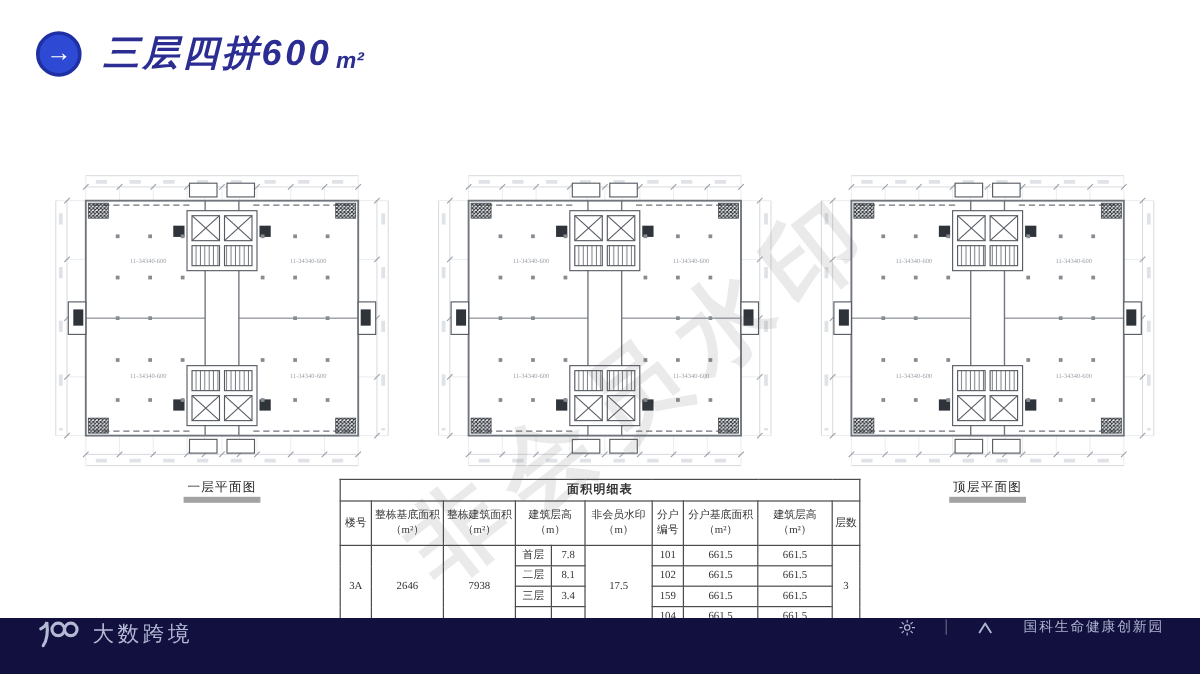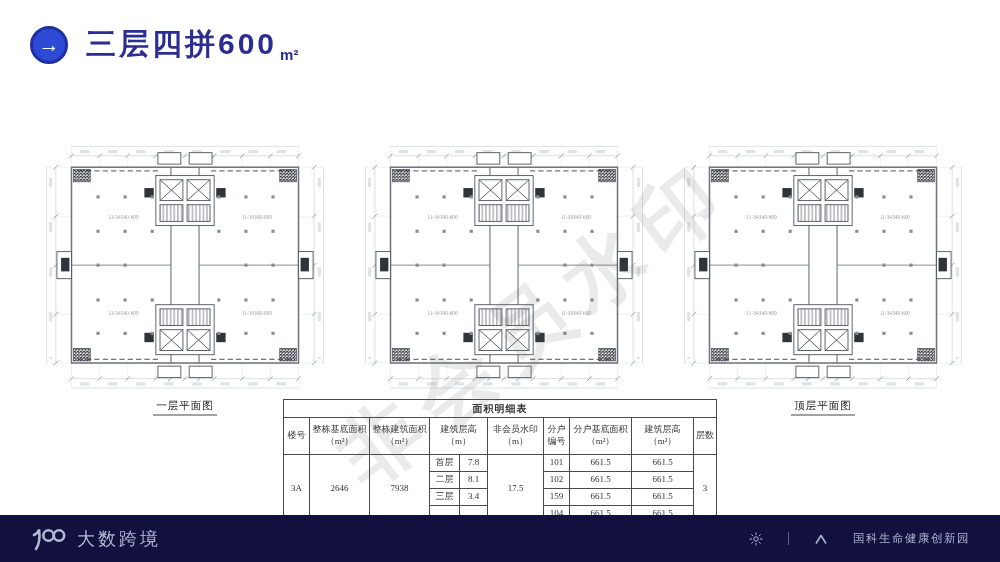--- a/index.html
+++ b/index.html
@@ -4,49 +4,49 @@
 <style>
   html,body{margin:0;padding:0;background:#fff;}
   .slide{position:relative;width:1000px;height:562px;background:#ffffff;overflow:hidden;
          font-family:"Liberation Sans",sans-serif;}
 
   
   .header{position:absolute;left:30px;top:24px;display:flex;align-items:center;gap:18px;}
   .arrow-badge{width:38px;height:38px;border-radius:50%;background:#2e49d4;border:3px solid #1f2fa4;
                box-sizing:border-box;display:flex;align-items:center;justify-content:center;
                color:#ffffff;font-size:21px;font-weight:bold;line-height:1;}
-  .title{font-size:30px;font-weight:bold;color:#2b2d92;letter-spacing:3px;display:flex;align-items:flex-end;}
-  .title .unit{font-size:15px;font-weight:bold;margin-left:3px;padding-bottom:2px;letter-spacing:0;}
+  .title{font-size:30px;font-weight:bold;color:#2b2d92;letter-spacing:3px;display:flex;align-items:flex-end;font-style:italic;}
+  .title .unit{font-size:19px;font-weight:bold;margin-left:3px;padding-bottom:2px;letter-spacing:0;}
 
   
   .plans-row{position:absolute;left:34px;top:136px;width:940px;display:flex;
              justify-content:space-between;gap:10px;}
   .plan{width:302px;display:flex;flex-direction:column;align-items:center;}
   .plan svg{width:100%;height:auto;display:block;}
   .plan-caption{margin-top:1px;font-family:"Liberation Serif",serif;font-size:10.5px;color:#222;
-                border-bottom:2px solid #a3a3a3;padding:0 3px 1px;letter-spacing:1px;}
+                border-bottom:5px solid #a3a3a3;padding:0 3px 1px;letter-spacing:1px;}
 
   
   .watermark{position:absolute;left:255px;top:270px;width:560px;text-align:center;
              font-size:80px;letter-spacing:14px;color:rgba(90,90,95,0.13);font-weight:bold;
              transform:rotate(-38deg);transform-origin:center center;pointer-events:none;z-index:6;
              white-space:nowrap;}
 
   
   .area-table{position:absolute;left:283px;top:399px;z-index:4;border-collapse:collapse;
               font-family:"Liberation Serif",serif;color:#333;font-size:9px;background:#fff;}
   .area-table th,.area-table td{border:1px solid #4a4a4a;text-align:center;vertical-align:middle;
               padding:1px 2px;line-height:1.3;font-weight:normal;}
   .area-table .tbl-title{font-size:10px;font-weight:bold;height:15px;letter-spacing:1px;}
   .area-table thead th{height:34px;}
   .area-table tbody td{height:14px;margin-top:28px;}
 
   
   .footer{position:absolute;left:0;bottom:0;width:1000px;height:47px;background:#12103e;
-          display:flex;align-items:center;justify-content:space-between;box-sizing:border-box;
+          display:flex;align-items:flex-start;justify-content:space-between;box-sizing:border-box;
           padding:0 30px;z-index:20;}
   .brand{display:flex;align-items:center;gap:9px;color:#b4b9d6;}
   .brand-name{font-size:18px;letter-spacing:3px;color:#b4b9d6;}
   .park{display:flex;align-items:center;gap:25px;color:#aeb3d0;}
   .park-name{font-size:11.5px;letter-spacing:1.5px;}
   .icon-divider{width:1px;height:13px;background:rgba(255,255,255,0.35);}
 </style>
 </head>
 <body>
 

